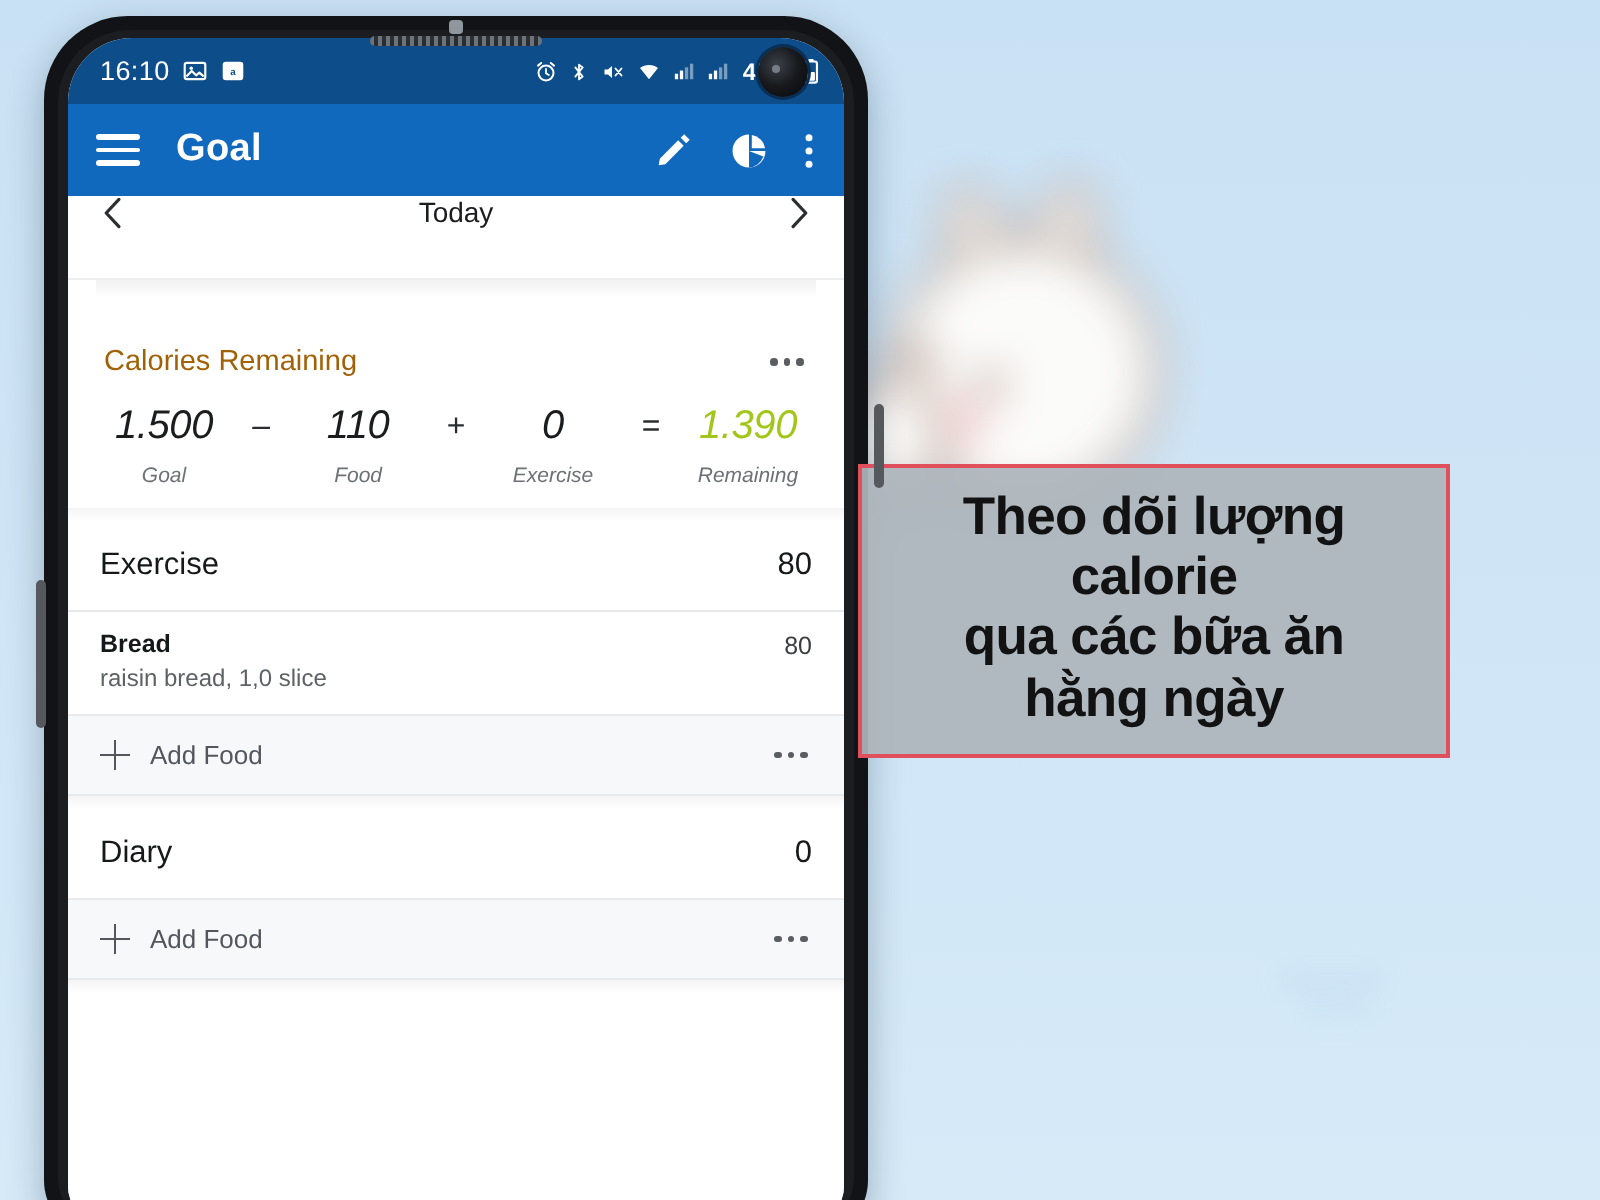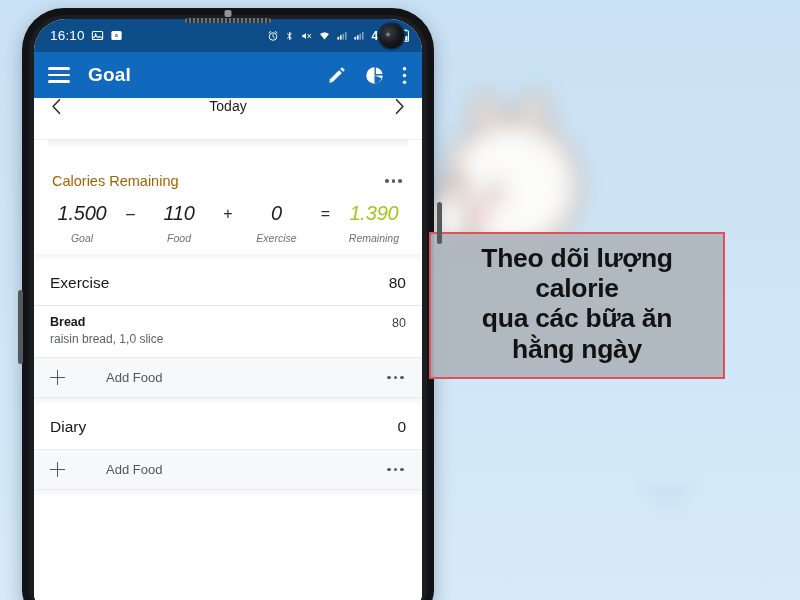--- a/index.html
+++ b/index.html
@@ -363,21 +363,21 @@
     position: relative;
     margin-right: 10px;
   }
   .plus::before, .plus::after {
     content: "";
     position: absolute;
     background: #53575c;
   }
   .plus::before { left: 0; top: 6.6px; width: 15px; height: 1.8px; }
   .plus::after { top: 0; left: 6.6px; height: 15px; width: 1.8px; }
-  .addfood-label { font-size: 13px; color: #53575c; margin-left: 31px; }
+  .addfood-label { font-size: 13px; color: #53575c; }
 
   
   #caption {
     position: absolute;
     left: 429px;
     top: 232px;
     width: 296px;
     padding: 9px 8px 13px 8px;
     background: rgba(173,181,187,.93);
     border: 2.5px solid #e0505c;

